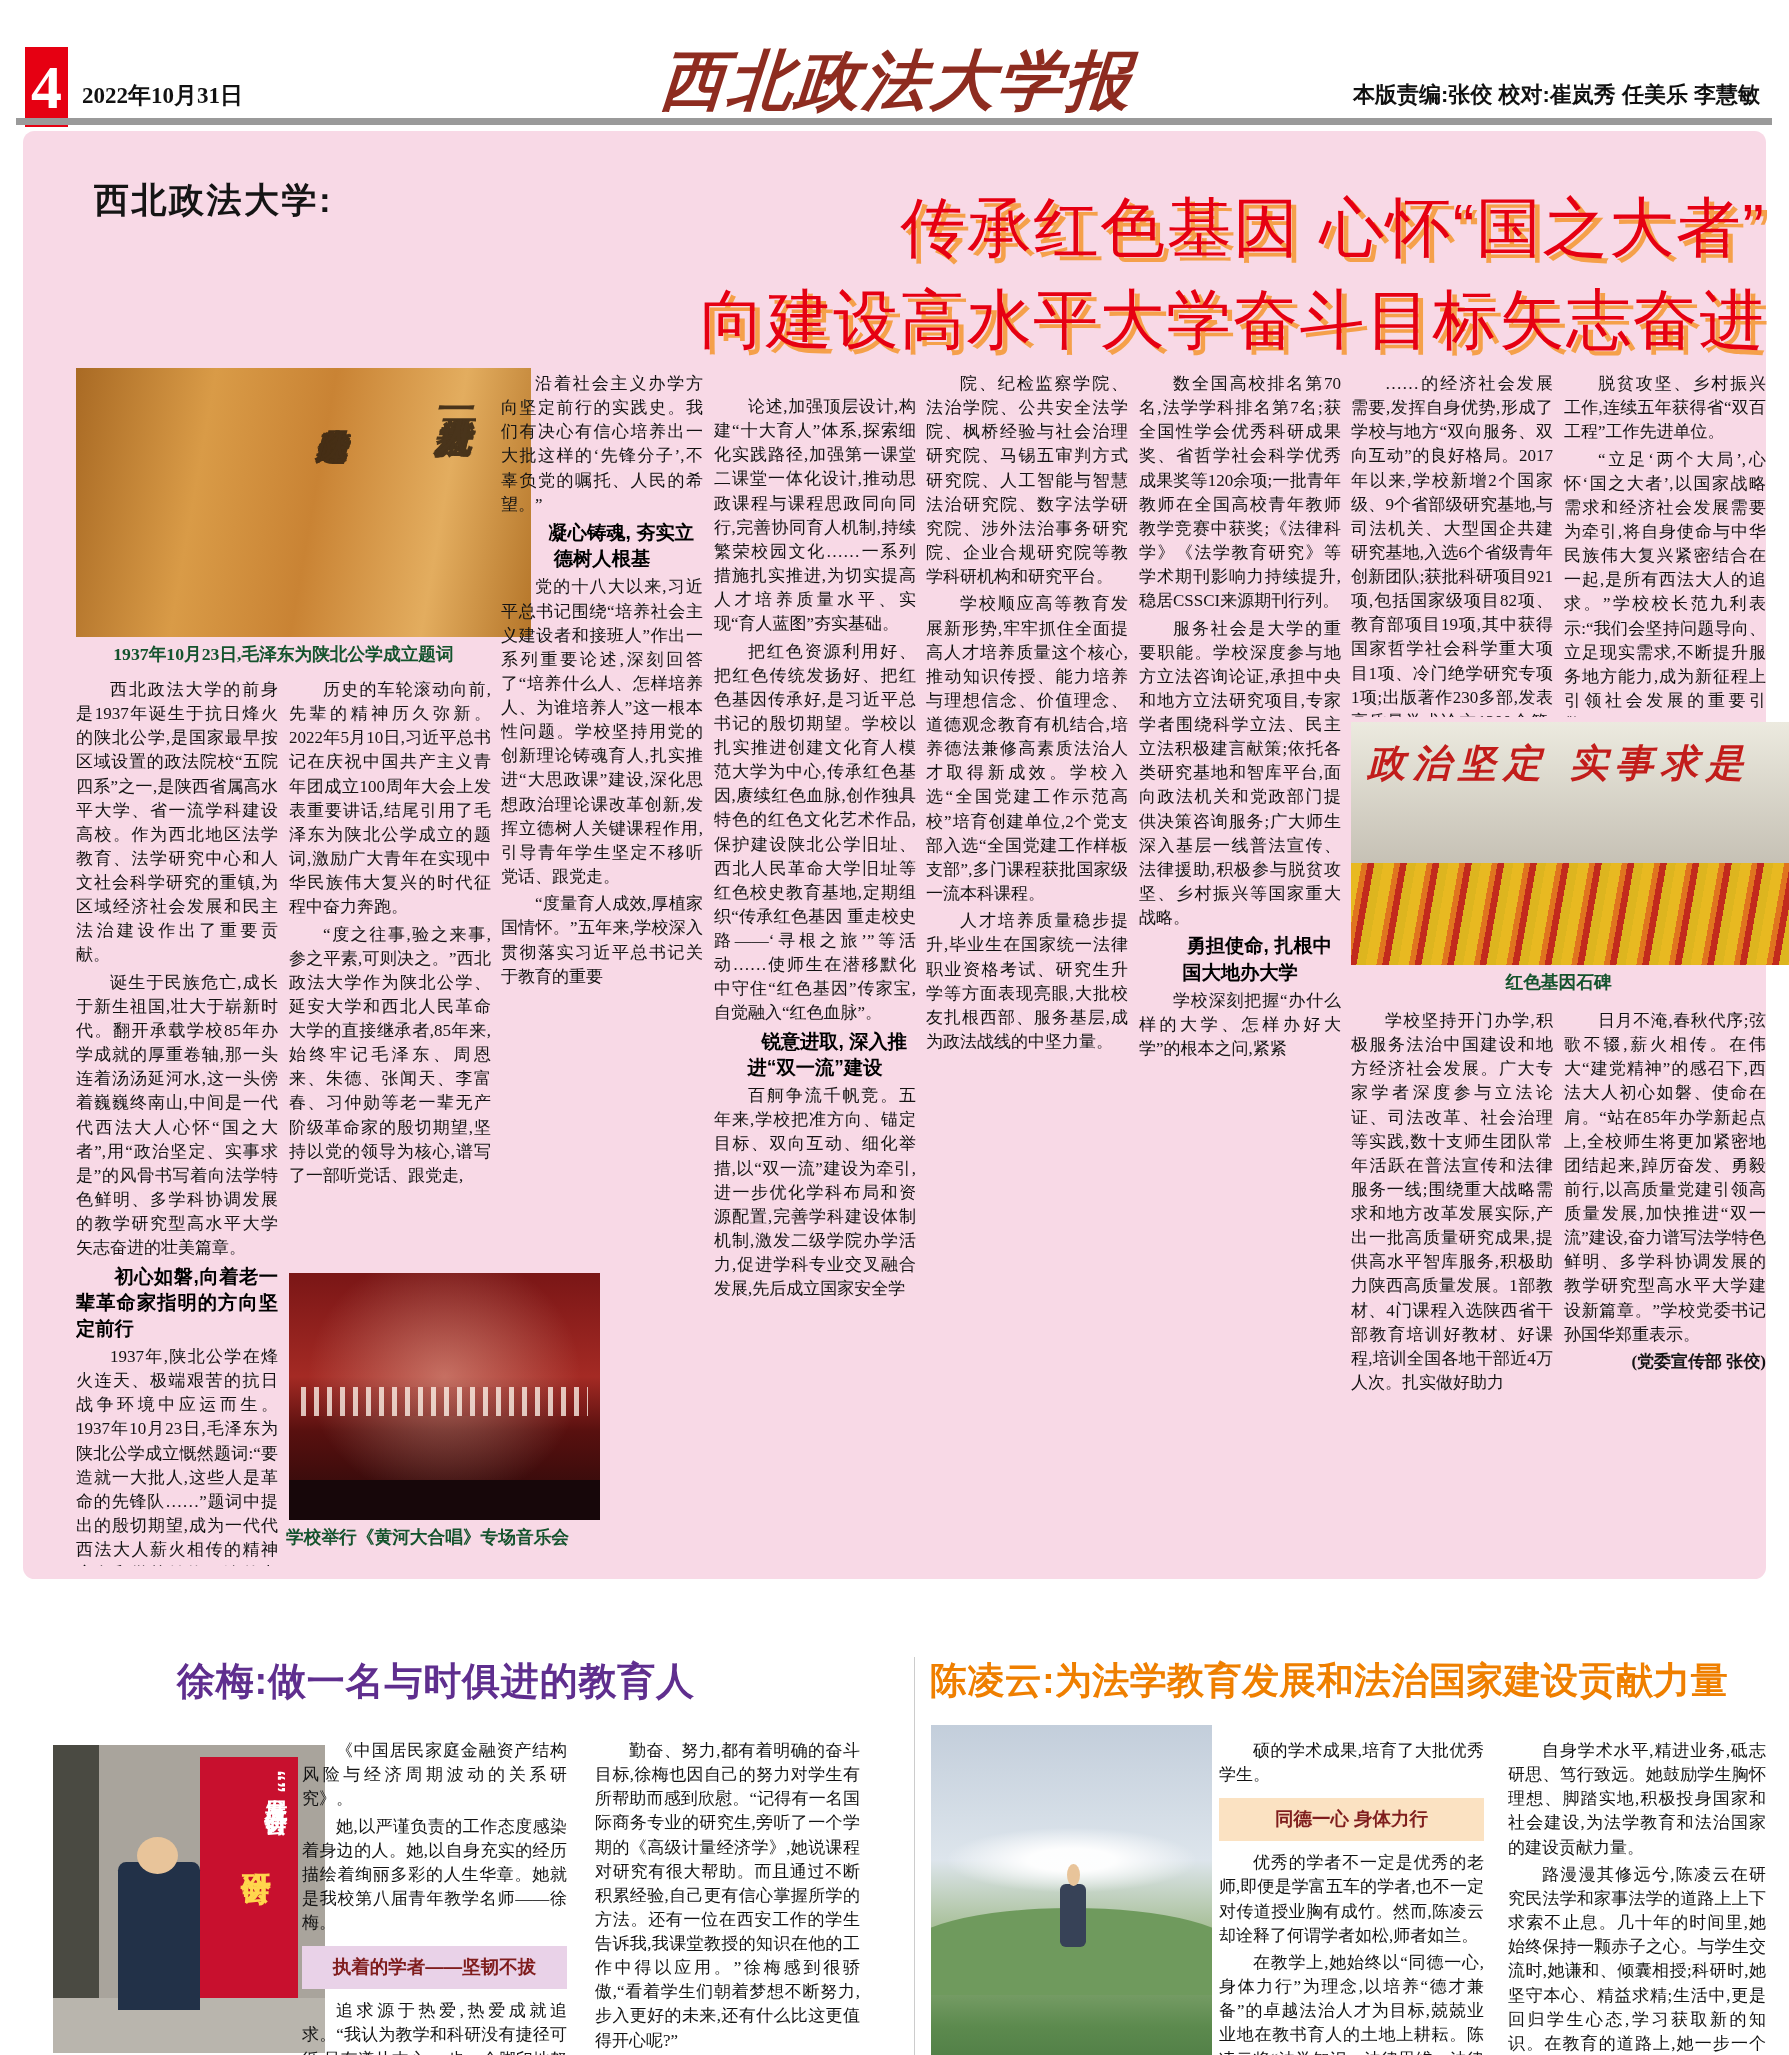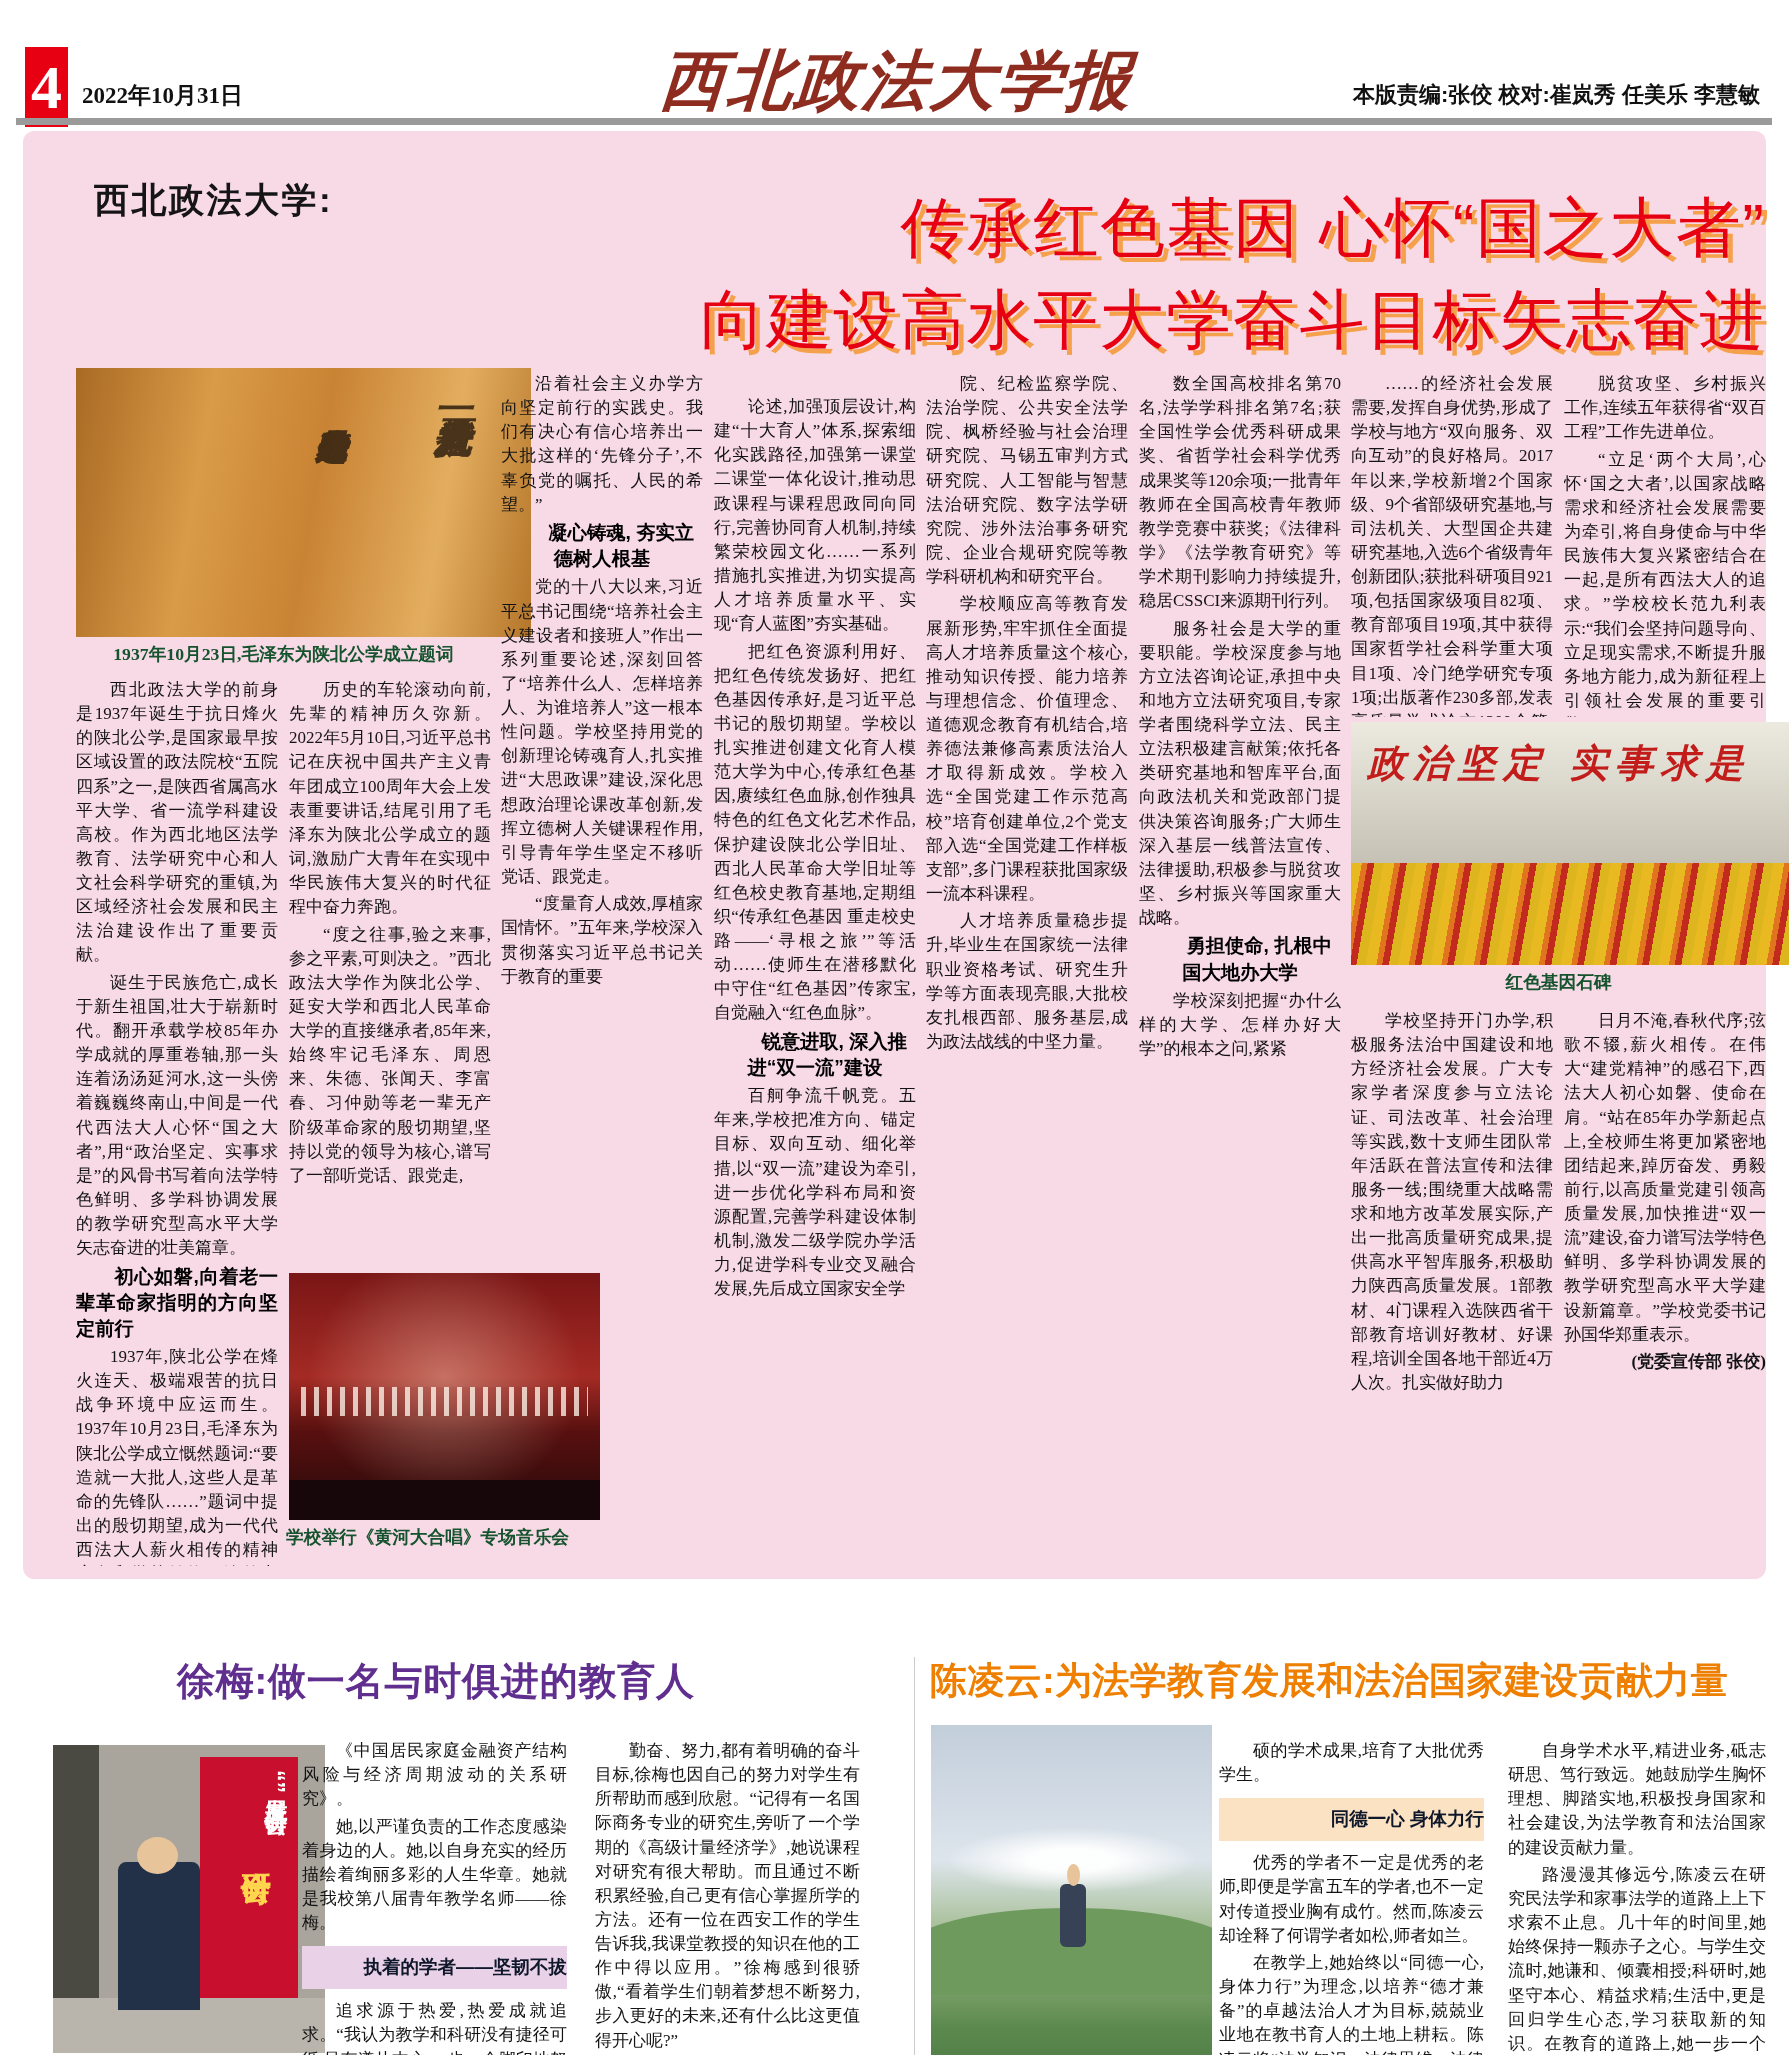--- a/index.html
+++ b/index.html
@@ -36,22 +36,22 @@
   .ph-stone .stone-top{position:absolute;left:0;top:0;width:100%;height:58%;background:linear-gradient(180deg,#eceadf,#c6c1b5);}
   .ph-stone .stone-chars{position:absolute;left:16.4px;top:16.4px;font-family:"DejaVu Serif",serif;font-weight:bold;font-size:38px;color:#c21d1b;letter-spacing:7.4px;font-style:italic;}
   .ph-stone .stone-flowers{position:absolute;left:0;bottom:0;width:100%;height:42%;
     background:repeating-linear-gradient(100deg,#e8b921 0 10.7px,#e0741f 10.7px 16.4px,#c22a1d 16.4px 23px,#ddb51f 23px 32px);}
   
   .hl-left{position:absolute;left:177px;top:1656px;font-family:"Liberation Sans",sans-serif;font-weight:900;font-size:38px;color:#5f2e8e;letter-spacing:0.8px;}
   .hl-right{position:absolute;left:930px;top:1656px;font-family:"Liberation Sans",sans-serif;font-weight:900;font-size:37px;color:#ef7f00;letter-spacing:0.4px;}
   .vdivider{position:absolute;left:914px;top:1657px;width:1.2px;height:845px;background:#cccccc;}
   .bcol{position:absolute;font-size:17px;line-height:1.42;text-align:justify;overflow:hidden;color:#131313;}
   .bcol p{margin:0 0 3.3px 0;text-indent:2em;}
-  .subbox{display:block;text-align:right;font-family:"Liberation Sans",sans-serif;font-weight:bold;font-size:18.5px;
-    padding:8.2px 0;margin:10.7px 0;text-indent:0;color:#0f172a;}
+  .subbox{display:block;text-align:center;font-family:"Liberation Sans",sans-serif;font-weight:bold;font-size:18.5px;
+    padding:8.2px 0;margin:10.7px 0;text-indent:0;color:#7f1d1d;}
   .subbox.purple{background:#e9d2e8;}
   .subbox.peach{background:#fbe2c2;}
   .ph-forum{background:#a9a49c;}
   .forum-tree{position:absolute;left:0;top:0;width:17%;height:100%;background:#4a4a42;}
   .forum-banner{position:absolute;right:10%;top:4%;width:36%;height:80%;background:#c8102e;}
   .forum-b1{position:absolute;right:12%;top:8%;writing-mode:vertical-rl;color:#fff;font-weight:bold;font-size:23px;font-family:"Liberation Sans",sans-serif;}
   .forum-b2{position:absolute;right:18%;top:34%;writing-mode:vertical-rl;color:#ffd64d;font-weight:bold;font-size:30px;font-family:"Liberation Sans",sans-serif;}
   .forum-steps{position:absolute;left:0;bottom:0;width:100%;height:18%;background:#b9b5ad;}
   .forum-body{position:absolute;left:24%;bottom:14%;width:30%;height:48%;background:#223148;border-radius:8.2px 8.2px 0 0;}
   .forum-head{position:absolute;left:31%;bottom:58%;width:15%;height:12%;background:#e8c49a;border-radius:50%;}

